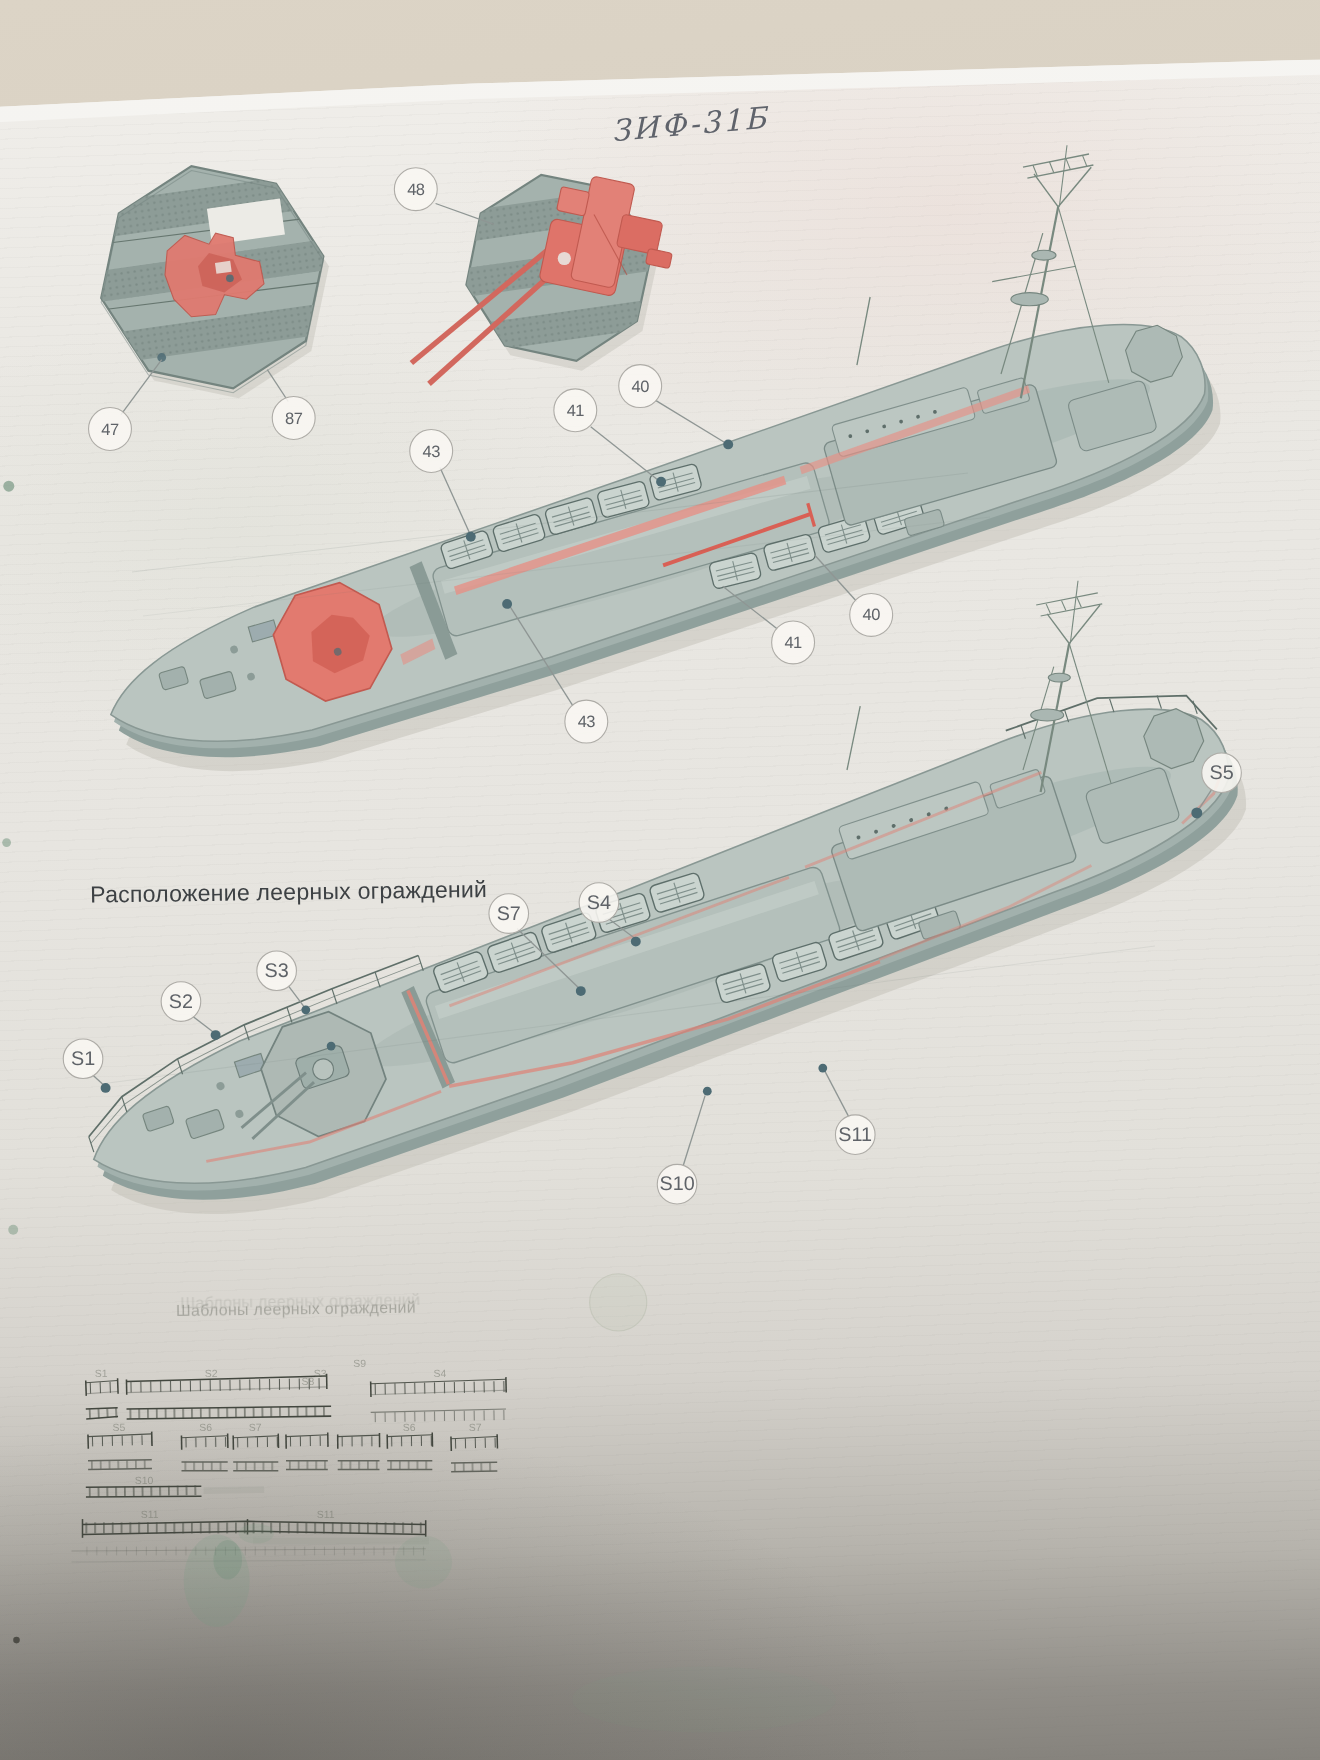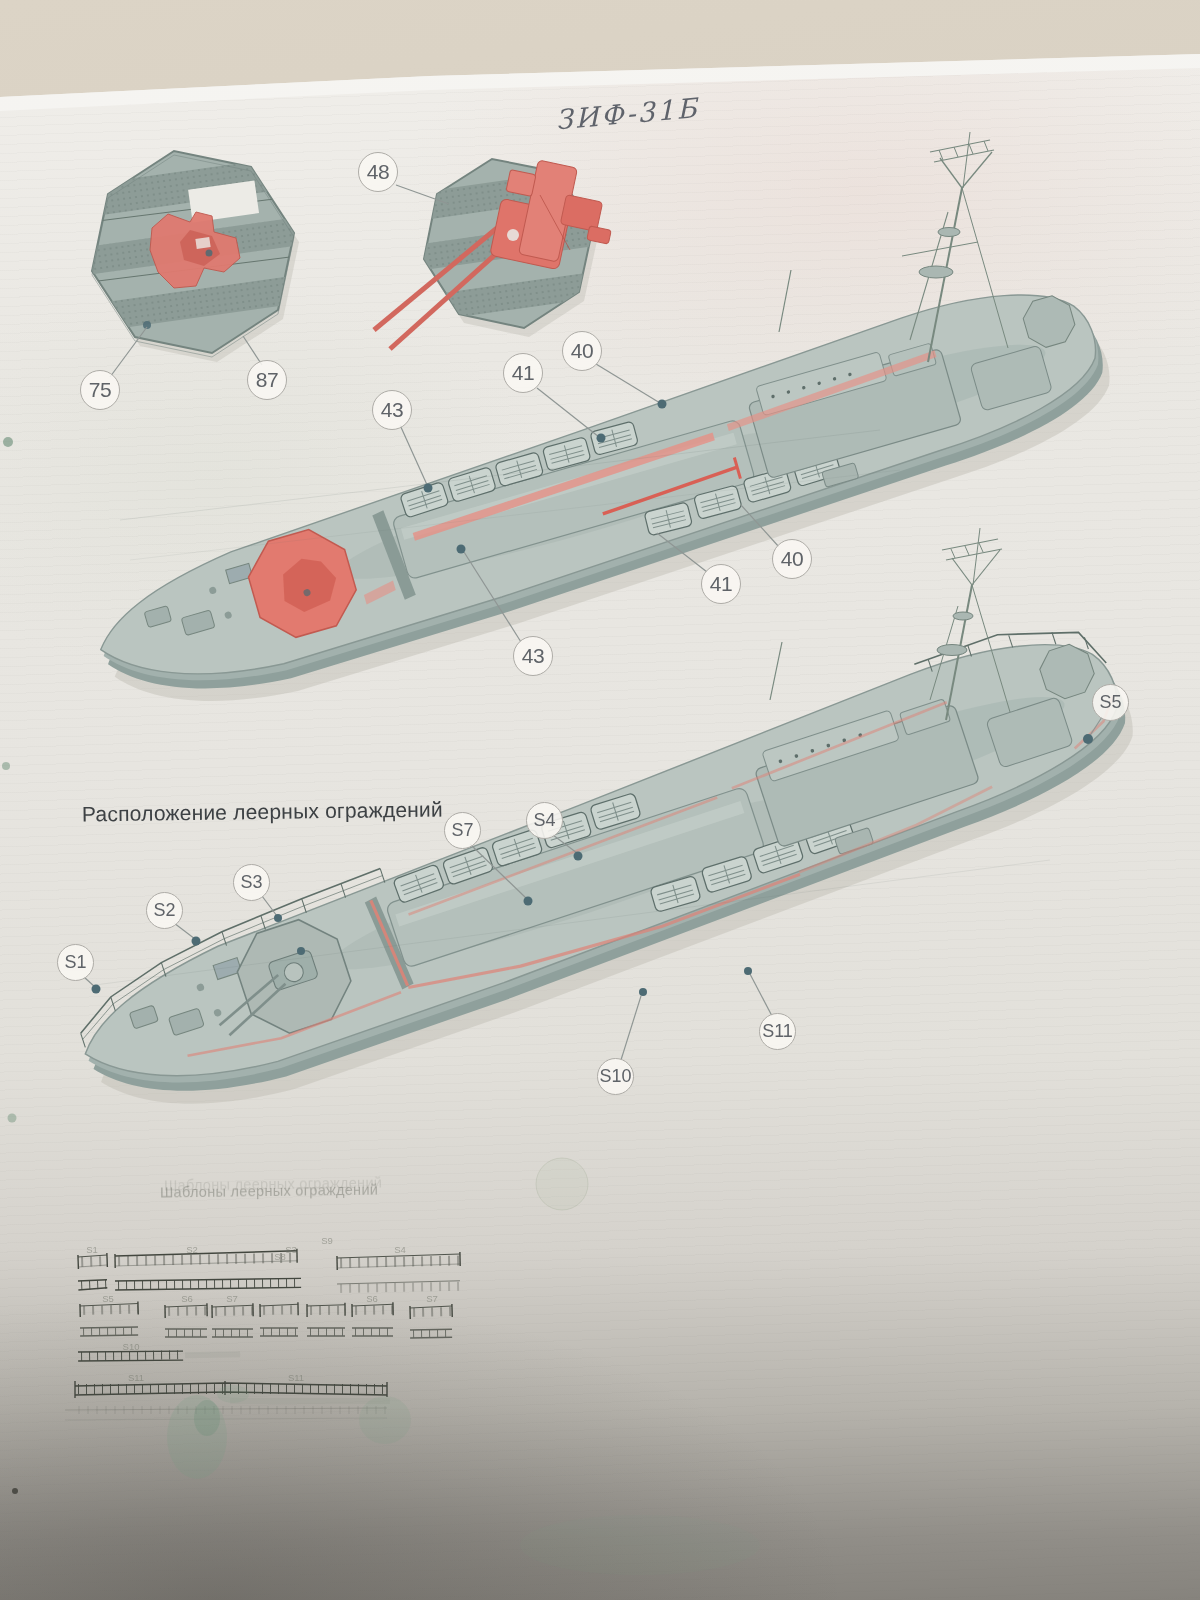--- a/index.html
+++ b/index.html
@@ -15,21 +15,21 @@
       linear-gradient(180deg,#f1efeb 0%,#eae8e3 22%,#e7e5e0 48%,#e2e0da 66%,#d5d2cc 78%,#b6b3ac 88%,#918e88 96%,#86837d 100%)}
   .paper::before{content:"";position:absolute;inset:0;
     background:repeating-linear-gradient(178deg, rgba(110,110,105,.035) 0 1px, transparent 1px 9px)}
   .paper-edge{position:absolute;inset:0;
     clip-path:polygon(0 97px,430px 76px,1200px 54px,1200px 68px,430px 90px,0 111px);
     background:linear-gradient(180deg,#f6f5f2,#e9e7e2)}
   .art{position:absolute;left:0;top:0;z-index:1}
   .co{position:absolute;border-radius:50%;background:rgba(249,247,243,.88);
     border:1.6px solid #aeaca7;color:#5f6368;display:flex;align-items:center;
     justify-content:center;box-sizing:border-box;z-index:3}
-  .co.n{width:40px;height:40px;font-size:21px;letter-spacing:-.5px}
+  .co.n{width:40px;height:40px;font-size:15px;letter-spacing:-.5px}
   .co.s{width:37px;height:37px;font-size:18px}
   .title{position:absolute;color:#3d4144;font-size:21px;letter-spacing:.2px;
     transform:rotate(-.8deg);white-space:nowrap;z-index:2}
   .title-faint{position:absolute;color:#565a50;font-size:14.5px;opacity:.38;
     transform:rotate(-.8deg);white-space:nowrap;letter-spacing:.3px;filter:blur(.3px);z-index:2}
   .title-ghost{position:absolute;color:#565a50;font-size:14.5px;opacity:.15;
     transform:rotate(-.8deg);white-space:nowrap;letter-spacing:.3px;filter:blur(.5px);z-index:2}
   .hand{position:absolute;font-family:"DejaVu Serif",serif;font-style:italic;
     font-size:27px;color:#4c515b;letter-spacing:2.5px;
     transform:rotate(-5deg) skewX(-6deg);opacity:.88;white-space:nowrap;z-index:2}
@@ -446,21 +446,21 @@
   </svg>
 
   <div class="hand" style="left:558px;top:98px">ЗИФ-31Б</div>
 
   <div class="title" style="left:82px;top:800px">Расположение леерных ограждений</div>
 
   <div class="title-ghost" style="left:164px;top:1176px">Шаблоны леерных ограждений</div>
   <div class="title-faint" style="left:160px;top:1183px">Шаблоны леерных ограждений</div>
 
   <div class="co n" style="left:358px;top:152px">48</div>
-  <div class="co n" style="left:80px;top:370px">75</div>
+  <div class="co n" style="left:80px;top:370px">47</div>
   <div class="co n" style="left:247px;top:360px">87</div>
   <div class="co n" style="left:372px;top:390px">43</div>
   <div class="co n" style="left:503px;top:353px">41</div>
   <div class="co n" style="left:562px;top:331px">40</div>
   <div class="co n" style="left:772px;top:539px">40</div>
   <div class="co n" style="left:701px;top:564px">41</div>
   <div class="co n" style="left:513px;top:636px">43</div>
 
   <div class="co s" style="left:444px;top:812px">S7</div>
   <div class="co s" style="left:526px;top:802px">S4</div>

